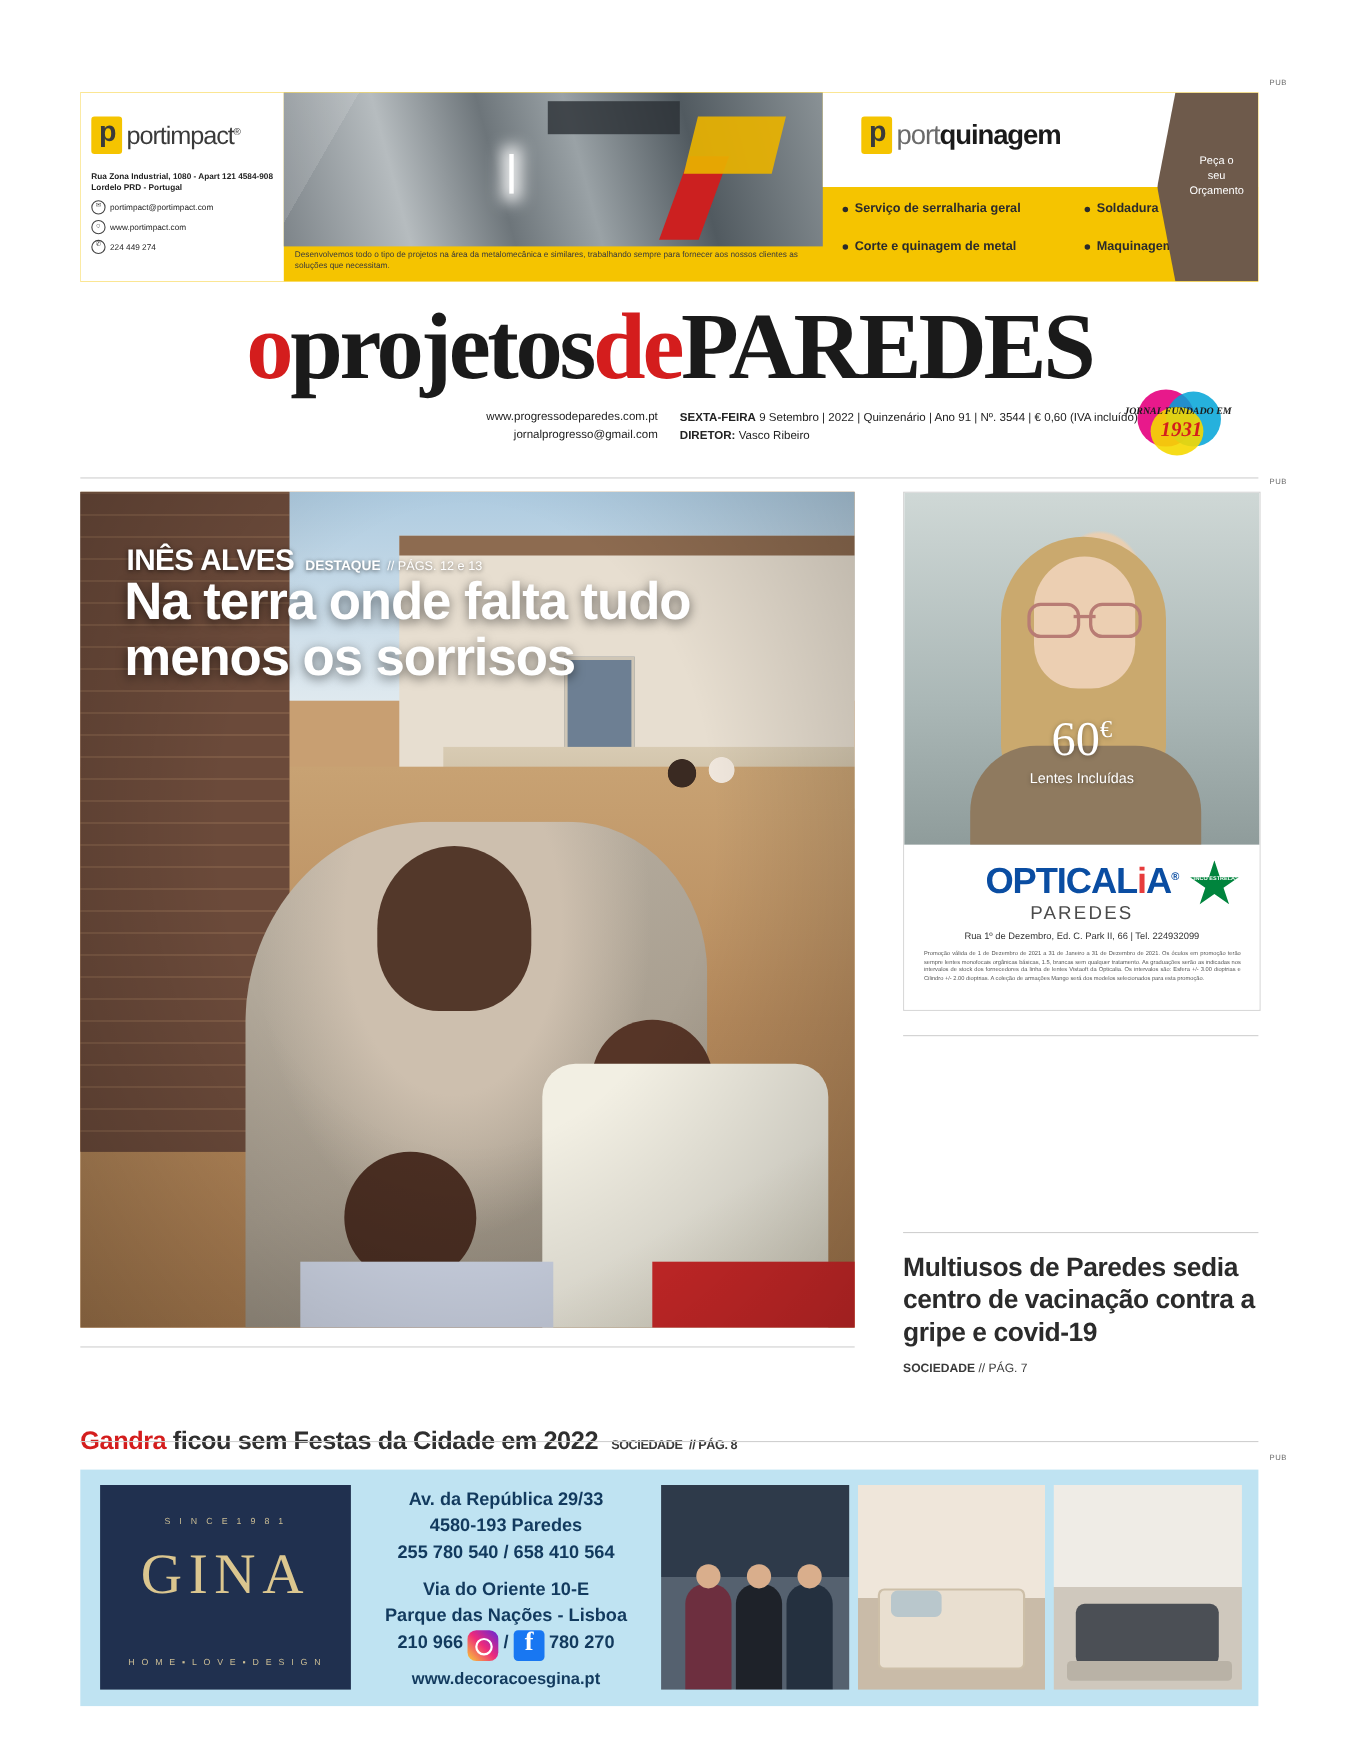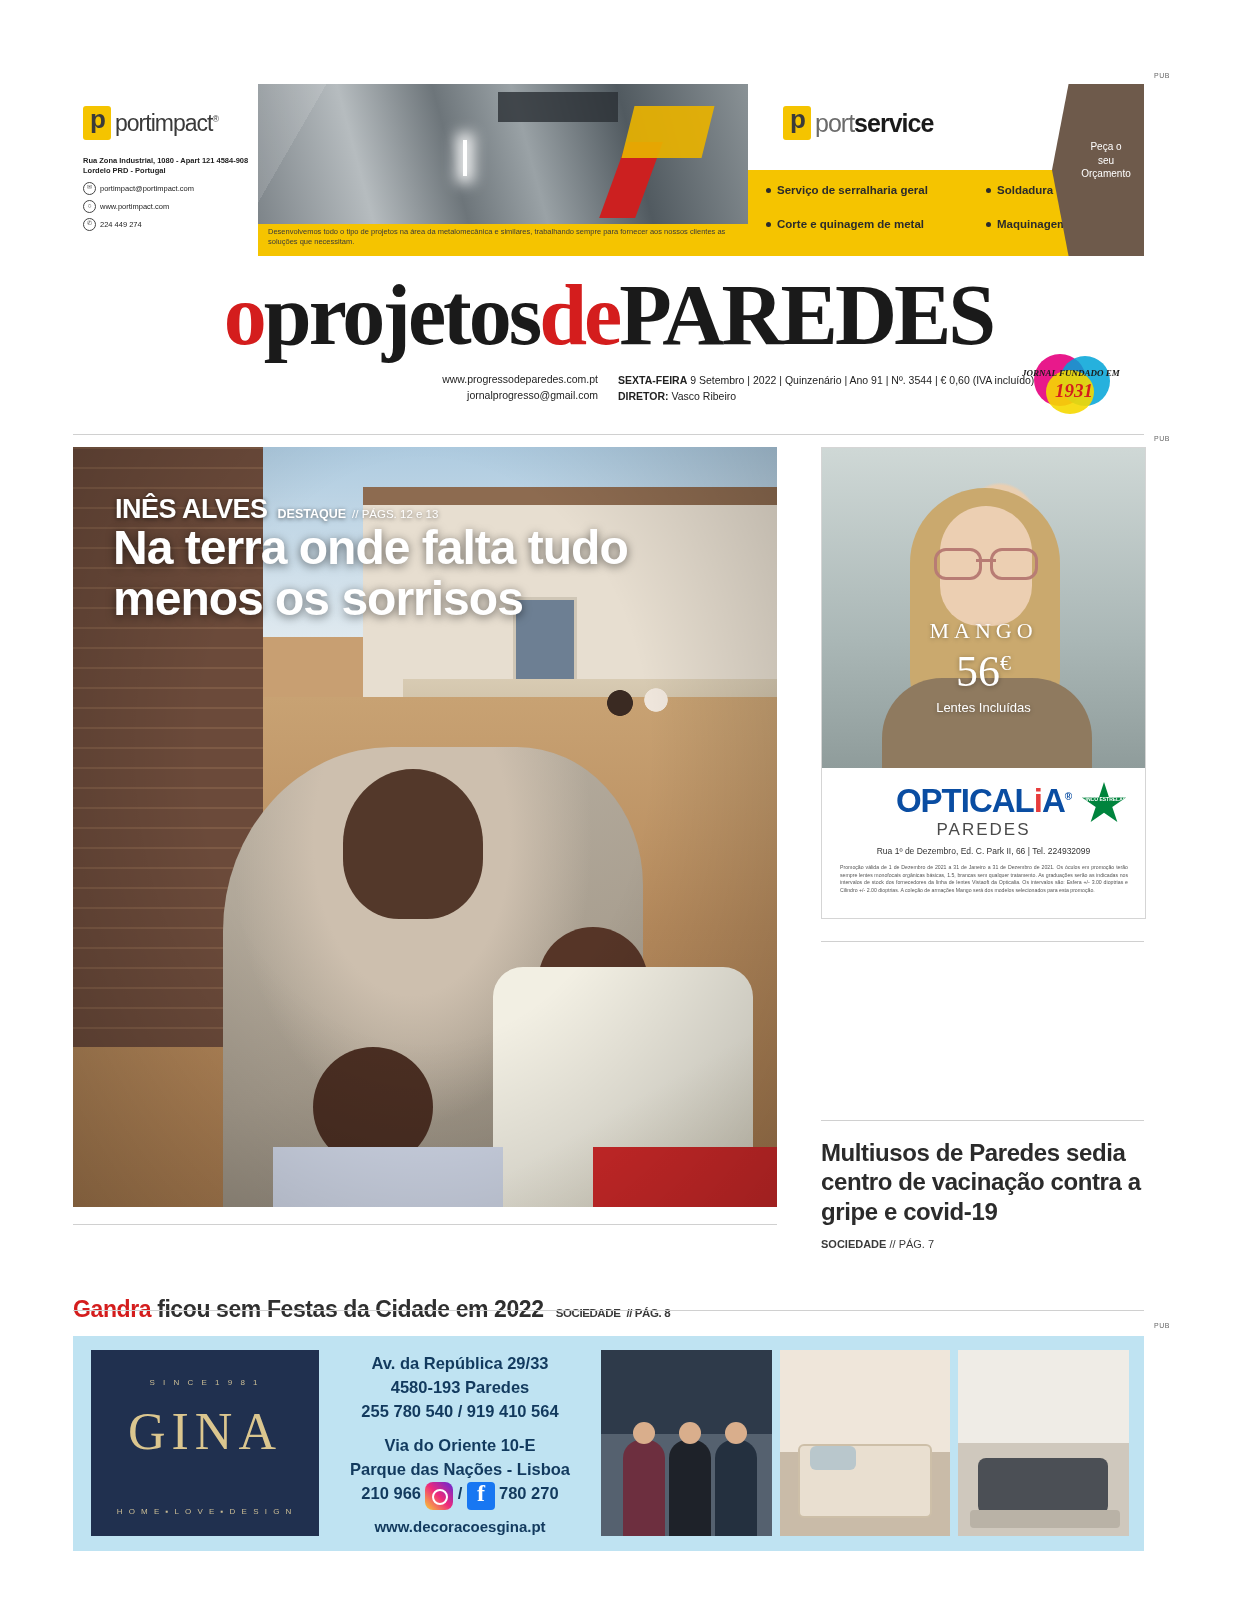--- a/index.html
+++ b/index.html
@@ -881,21 +881,21 @@
       <div class="spark"></div>
       <div class="redbar"></div>
       <div class="robot"></div>
     </div>
     <div class="ad-desc">Desenvolvemos todo o tipo de projetos na área da metalomecânica e similares, trabalhando sempre para fornecer aos nossos clientes as soluções que necessitam.</div>
 
     <div class="ad-right">
       <div class="srv-top">
         <div class="ps-logo">
           <div class="ps-mark"></div>
-          <div class="ps-word"><span style="font-weight:normal; color:#6b6b6b;">port</span><b>service</b></div>
+          <div class="ps-word"><span style="font-weight:normal; color:#6b6b6b;">port</span><b>quinagem</b></div>
         </div>
       </div>
       <div class="srv-list">
         <div class="srv-item" style="left:18px; top:14px;">
           <span class="dot"></span>
           <span>Serviço de serralharia geral</span>
         </div>
         <div class="srv-item" style="left:238px; top:14px;">
           <span class="dot"></span>
           <span>Soldadura robotizada</span>
@@ -988,22 +988,21 @@
   <div class="optic-ad">
     <div class="optic-photo">
       <div class="op-hair"></div>
       <div class="op-face"></div>
       <div class="op-glasses">
         <div class="lens l1"></div>
         <div class="bridge"></div>
         <div class="lens l2"></div>
       </div>
       <div class="op-body"></div>
-      <div class="op-mango">MANGO</div>
-      <div class="op-price"><span>56</span><sup>€</sup></div>
+      <div class="op-price"><span>60</span><sup>€</sup></div>
       <div class="op-lentes">Lentes Incluídas</div>
     </div>
     <div class="op-bottom">
       <div class="op-brand"><span></span><span>OPTICAL</span><span class="j">i</span><span>A</span><sup>®</sup></div>
       <div class="op-star">
           <span>CINCO ESTRELAS</span>
         </div>
       <div class="op-city">PAREDES</div>
       <div class="op-addr">Rua 1º de Dezembro, Ed. C. Park II, 66 | Tel. 224932099</div>
       <div class="op-legal">Promoção válida de 1 de Dezembro de 2021 a 31 de Janeiro a 31 de Dezembro de 2021. Os óculos em promoção terão sempre lentes monofocais orgânicas básicas, 1.5, brancas sem qualquer tratamento. As graduações serão as indicadas nos intervalos de stock dos fornecedores da linha de lentes Vistaoft da Opticalia. Os intervalos são: Esfera +/- 3.00 dioptrias e Cilindro +/- 2.00 dioptrias. A coleção de armações Mango será dos modelos selecionados para esta promoção.</div>
@@ -1028,21 +1027,21 @@
 
   <div class="bottom-ad">
     <div class="gina-box">
       <div class="gina-since">S I N C E   1 9 8 1</div>
       <div class="gina-name">GINA</div>
       <div class="gina-tag">H O M E  ▪  L O V E  ▪  D E S I G N</div>
     </div>
     <div class="gina-info">
       <div class="l1" style="white-space:pre-line;">Av. da República 29/33
 4580-193 Paredes
-255 780 540 / 919 410 564</div>
+255 780 540 / 658 410 564</div>
       <div class="l2" style="white-space:pre-line;">Via do Oriente 10-E
 Parque das Nações - Lisboa
 210 966 648 / 916 780 270</div>
     </div>
     <div class="gina-social">
       <div class="ig-icon"></div>
       <div class="fb-icon"></div>
     </div>
     <div class="gina-site">www.decoracoesgina.pt</div>
     <div class="gina-photos">

